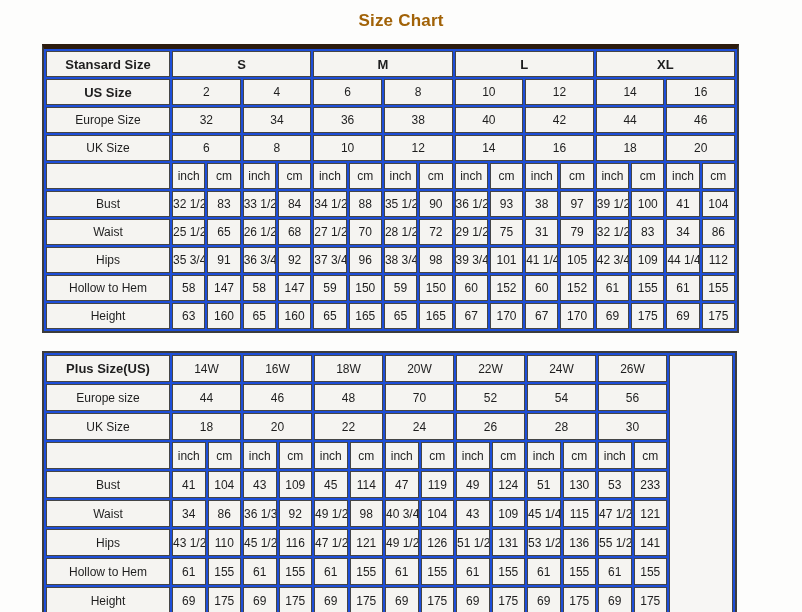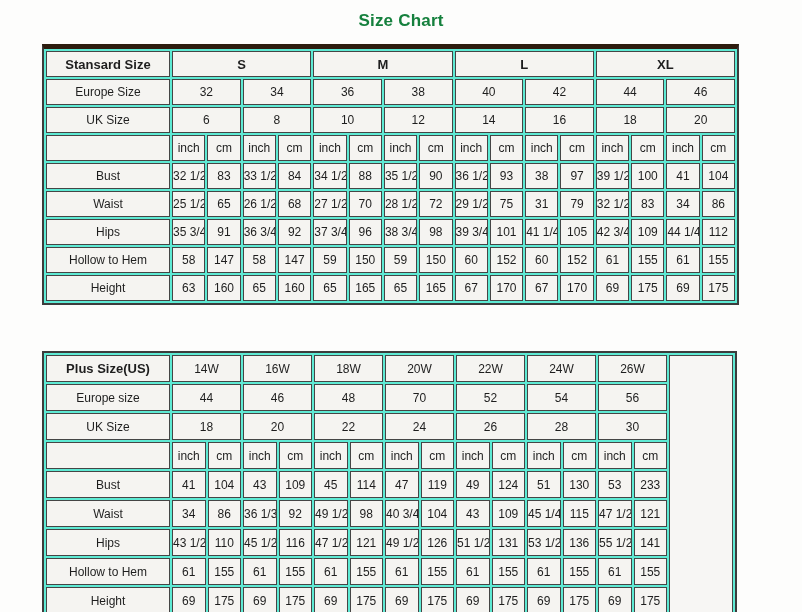--- a/index.html
+++ b/index.html
@@ -7,31 +7,31 @@
     width: 802px; height: 612px;
     overflow: hidden;
     background: #fdfdfc;
     font-family: "Liberation Sans", sans-serif;
   }
   .title {
     position: absolute;
     top: 11px; left: 0;
     width: 802px;
     text-align: center;
-    color: #15803d;
+    color: #a16207;
     font-weight: bold;
     font-size: 17px;
     letter-spacing: 0.2px;
   }
   table.szt {
     position: absolute;
     border-collapse: separate;
     border-spacing: 2px;
     table-layout: fixed;
-    background: #5eead4;
+    background: #1d4ed8;
     border: 2px solid #3c3c3c;
   }
   #t1 {
     left: 42px; top: 44px;
     width: 697px;
     border-top: 5px solid #2d1c0e;
   }
   #t2 {
     left: 42px; top: 351px;
     width: 695px;
@@ -64,20 +64,31 @@
     <col class="c-label">
     <col class="c-data" span="16">
   </colgroup>
   <tbody>
       <tr>
         <td class="bold">Stansard Size</td>
         <td colspan="4" class="bold">S</td>
         <td colspan="4" class="bold">M</td>
         <td colspan="4" class="bold">L</td>
         <td colspan="4" class="bold">XL</td>
+      </tr>
+      <tr>
+        <td class="bold">US Size</td>
+        <td colspan="2">2</td>
+        <td colspan="2">4</td>
+        <td colspan="2">6</td>
+        <td colspan="2">8</td>
+        <td colspan="2">10</td>
+        <td colspan="2">12</td>
+        <td colspan="2">14</td>
+        <td colspan="2">16</td>
       </tr>
       <tr>
         <td>Europe Size</td>
         <td colspan="2">32</td>
         <td colspan="2">34</td>
         <td colspan="2">36</td>
         <td colspan="2">38</td>
         <td colspan="2">40</td>
         <td colspan="2">42</td>
         <td colspan="2">44</td>

